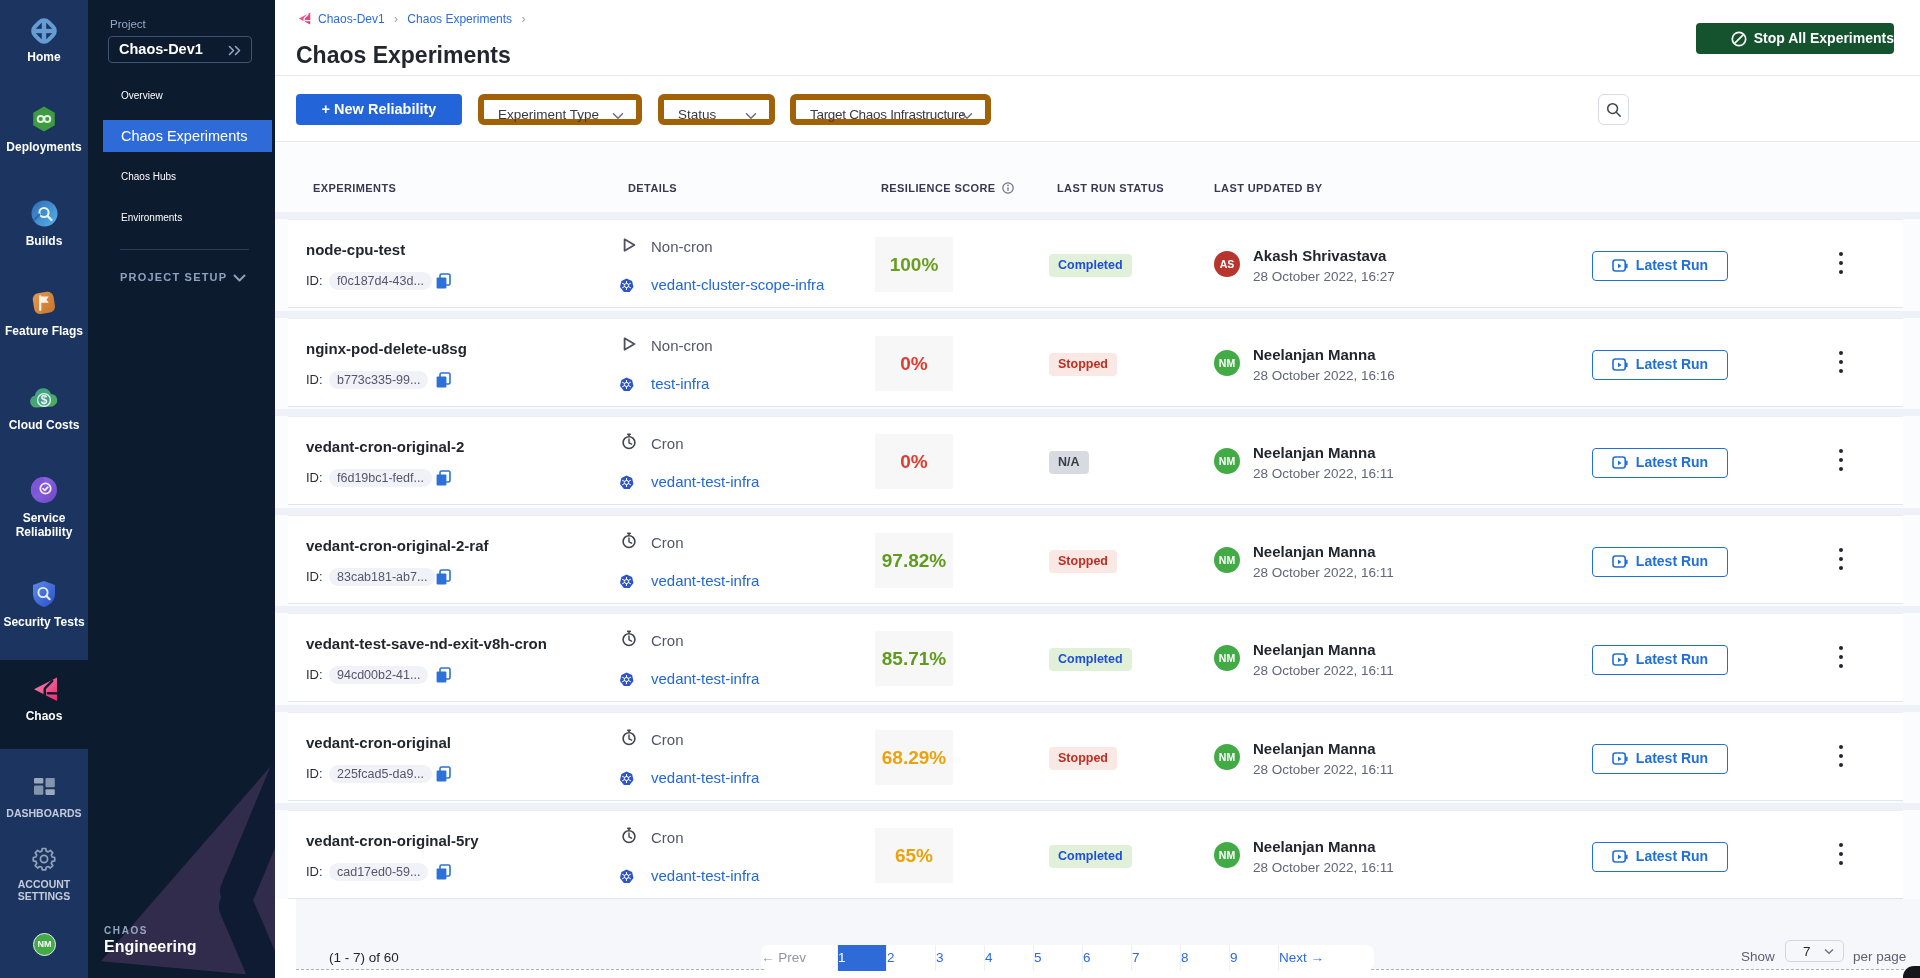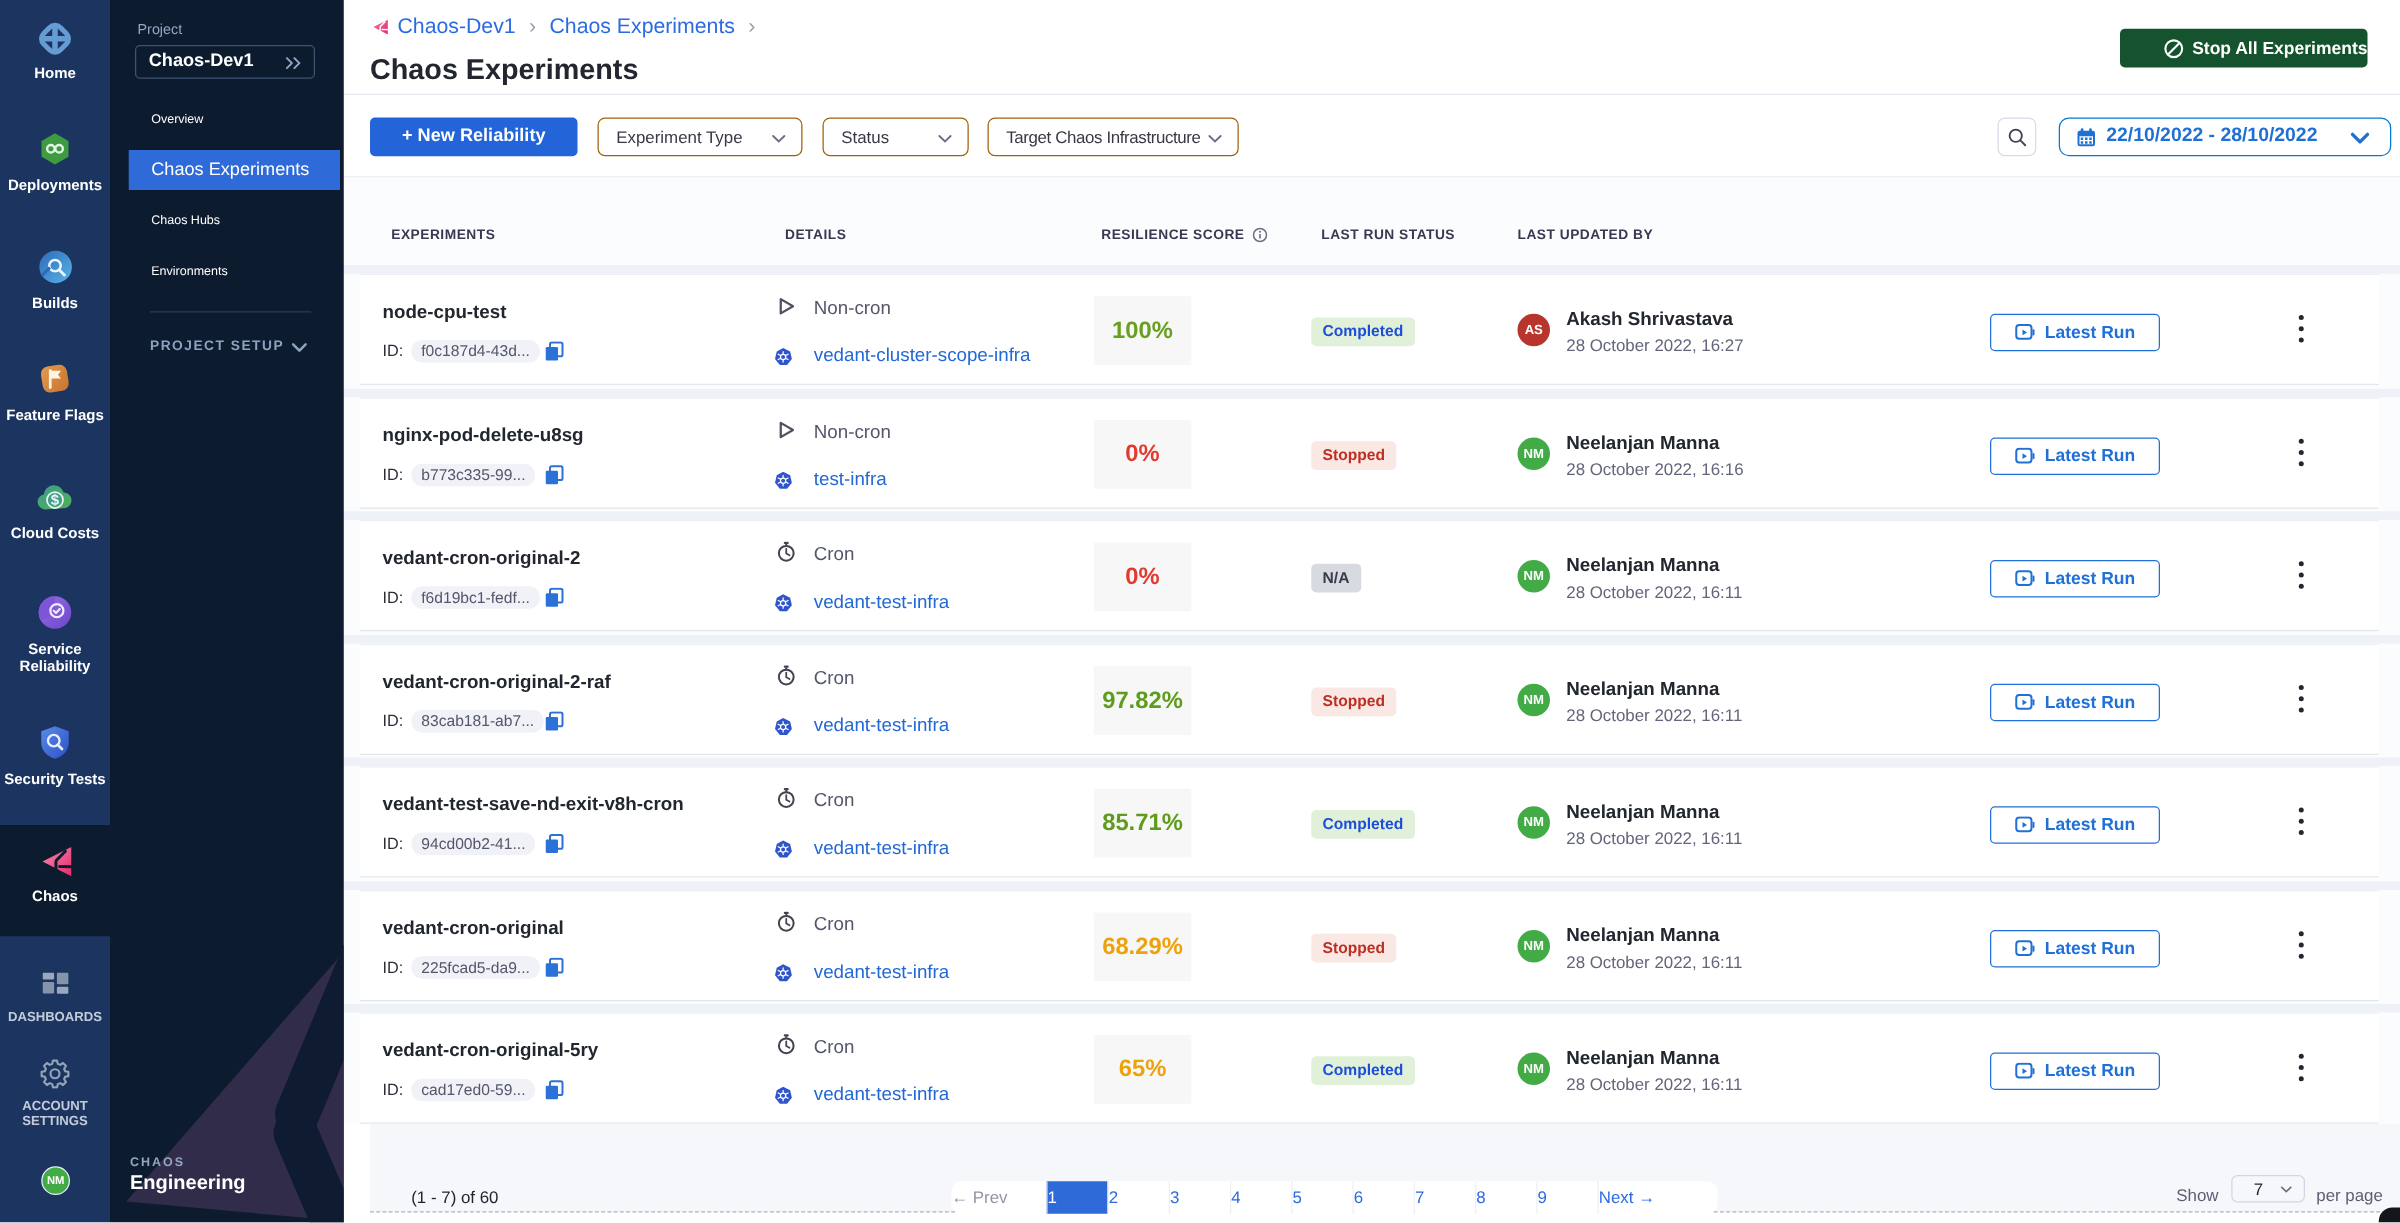--- a/index.html
+++ b/index.html
@@ -21,29 +21,29 @@
 .n2link { position:absolute; left:0; width:184px; height:32px; line-height:32px; color:#fff; font-size:10px; padding-left:33px; }
 #n2active { position:absolute; left:15px; top:120px; width:169px; height:32px; background:#2f6bd8; color:#fff; font-size:14.5px; line-height:32px; padding-left:18px; }
 #n2divider { position:absolute; left:32px; top:249px; width:129px; height:1px; background:#2c3d58; }
 #projSetup { position:absolute; left:32px; top:271px; color:#8da2be; font-size:11px; font-weight:bold; letter-spacing:1.2px; }
 #brand { position:absolute; left:16px; top:925px; }
 #brand .c { color:#93a6c1; font-size:10px; letter-spacing:1.6px; font-weight:bold; }
 #brand .e { color:#fff; font-size:16px; font-weight:bold; margin-top:2px; }
 
 
 #main { position:absolute; left:272px; top:0; width:1648px; height:978px; background:#fff; }
-#crumbs { position:absolute; left:24px; top:11px; font-size:17px; color:#2b6be2; }
+#crumbs { position:absolute; left:24px; top:11px; font-size:12px; color:#2b6be2; }
 #crumbs .sep { color:#9b9daf; margin:0 6px; }
 #pgTitle { position:absolute; left:24px; top:42px; font-size:23px; font-weight:bold; color:#22262e; }
 #hdrLine { position:absolute; left:0; top:75px; width:1648px; height:1px; background:#e6e8ef; }
 #stopBtn { position:absolute; left:1424px; top:23px; width:198px; height:31px; background:#14532d; border-radius:4px; color:#fff; font-weight:bold; font-size:14px; line-height:31px; text-align:right; }
 
 
 .btnBlue { position:absolute; left:24px; top:94px; width:166px; height:31px; background:#2364d8; border-radius:4px; color:#fff; font-weight:bold; font-size:14.5px; line-height:31px; text-align:center; }
-.dd { position:absolute; top:94px; height:31px; border:1px solid #a16207; border-radius:6px; background:#fff; font-size:13.5px; color:#383946; line-height:29px; padding-left:14px; }
+.dd { position:absolute; top:94px; height:31px; border:6px solid #a16207; border-radius:6px; background:#fff; font-size:13.5px; color:#383946; line-height:29px; padding-left:14px; }
 .chev2 { position:absolute; right:12px; top:12px; }
 #searchBox { position:absolute; left:1326px; top:94px; width:31px; height:31px; border:1px solid #d8dae6; border-radius:6px; }
 #dateBtn { position:absolute; left:1375px; top:94px; width:266px; height:31px; border:1.5px solid #0278d5; border-radius:8px; color:#1e70d4; font-weight:bold; font-size:15.5px; line-height:28px; }
 
 
 .th { position:absolute; top:182px; font-size:11px; font-weight:bold; color:#383950; letter-spacing:.4px; }
 
 
 .rowgap { position:absolute; left:0; width:1648px; height:7px; background:#eef1f7; }
 .card { position:absolute; left:16px; width:1615px; height:89px; background:#fff; border-top:1px solid #eceef3; border-bottom:1px solid #e3e5ec; }
@@ -261,40 +261,20 @@
   <div class="dd" style="left:386px; width:117px;">Status<svg class="chev2" width="12" height="8" viewBox="0 0 12 8">
         <path d="M1.5 1.8L6 6.2l4.5-4.4" fill="none" stroke="#6b6d85" stroke-width="1.5" stroke-linecap="round"></path>
       </svg></div>
   <div class="dd" style="left:518px; width:201px; letter-spacing:-0.3px;">Target Chaos Infrastructure<svg class="chev2" width="12" height="8" viewBox="0 0 12 8">
         <path d="M1.5 1.8L6 6.2l4.5-4.4" fill="none" stroke="#6b6d85" stroke-width="1.5" stroke-linecap="round"></path>
       </svg></div>
   <div id="searchBox"><svg style="margin:7px 0 0 7px;" width="16" height="16" viewBox="0 0 16 16">
         <circle cx="6.6" cy="6.6" r="4.9" fill="none" stroke="#42434e" stroke-width="1.5"></circle>
         <line x1="10.3" y1="10.3" x2="14.2" y2="14.2" stroke="#42434e" stroke-width="1.5" stroke-linecap="round"></line>
       </svg></div>
-  <div id="dateBtn">
-      <svg style="position:absolute;left:13px;top:7px;" width="16" height="16" viewBox="0 0 16 16">
-        <rect x="1" y="2.5" width="14" height="12.5" rx="1.8" fill="#2070d4"></rect>
-        <rect x="2.6" y="7" width="10.8" height="6.4" fill="#fff"></rect>
-        <g fill="#2070d4">
-          <rect x="3.6" y="8" width="2" height="2"></rect>
-          <rect x="7" y="8" width="2" height="2"></rect>
-          <rect x="10.4" y="8" width="2" height="2"></rect>
-          <rect x="3.6" y="11" width="2" height="2"></rect>
-          <rect x="7" y="11" width="2" height="2"></rect>
-          <rect x="10.4" y="11" width="2" height="2"></rect>
-        </g>
-        <rect x="3.6" y="0.6" width="2.1" height="3.4" rx="1" fill="#2070d4"></rect>
-        <rect x="10.3" y="0.6" width="2.1" height="3.4" rx="1" fill="#2070d4"></rect>
-      </svg>
-      <span style="position:absolute;left:37px;">22/10/2022 - 28/10/2022</span>
-      <svg style="position:absolute;right:16px;top:9px;" width="16" height="13" viewBox="0 0 15 13">
-        <path d="M1.5 3.5L7.5 9.5L13.5 3.5" fill="none" stroke="#2070d4" stroke-width="2.7" stroke-linecap="round" stroke-linejoin="round"></path>
-      </svg>
-    </div>
 
   <div style="position:absolute;left:0;top:141px;width:1648px;height:1px;background:#e8eaf1;"></div>
   <div style="position:absolute;left:0;top:142px;width:1648px;height:757px;background:#fbfcfe;"></div>
   <div class="th" style="left:41px;">EXPERIMENTS</div>
   <div class="th" style="left:356px;">DETAILS</div>
   <div class="th" style="left:609px;">RESILIENCE SCORE</div>
     <svg class="abs" style="left:730px;top:182px;" width="12" height="12" viewBox="0 0 12 12">
       <circle cx="6" cy="6" r="5.2" fill="none" stroke="#6b6d85" stroke-width="1.2"></circle>
       <line x1="6" y1="5.2" x2="6" y2="8.8" stroke="#6b6d85" stroke-width="1.3"></line>
       <circle cx="6" cy="3.4" r="0.8" fill="#6b6d85"></circle>

